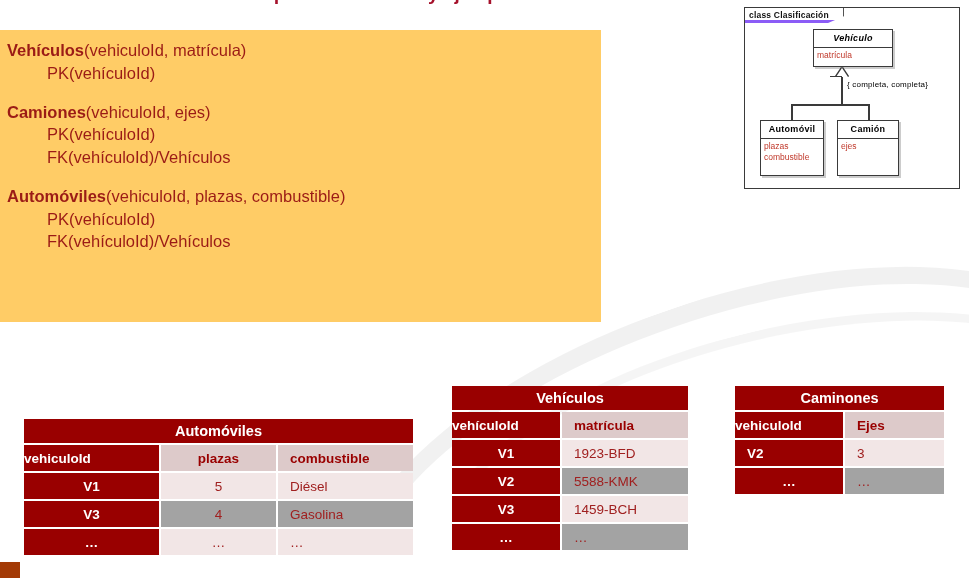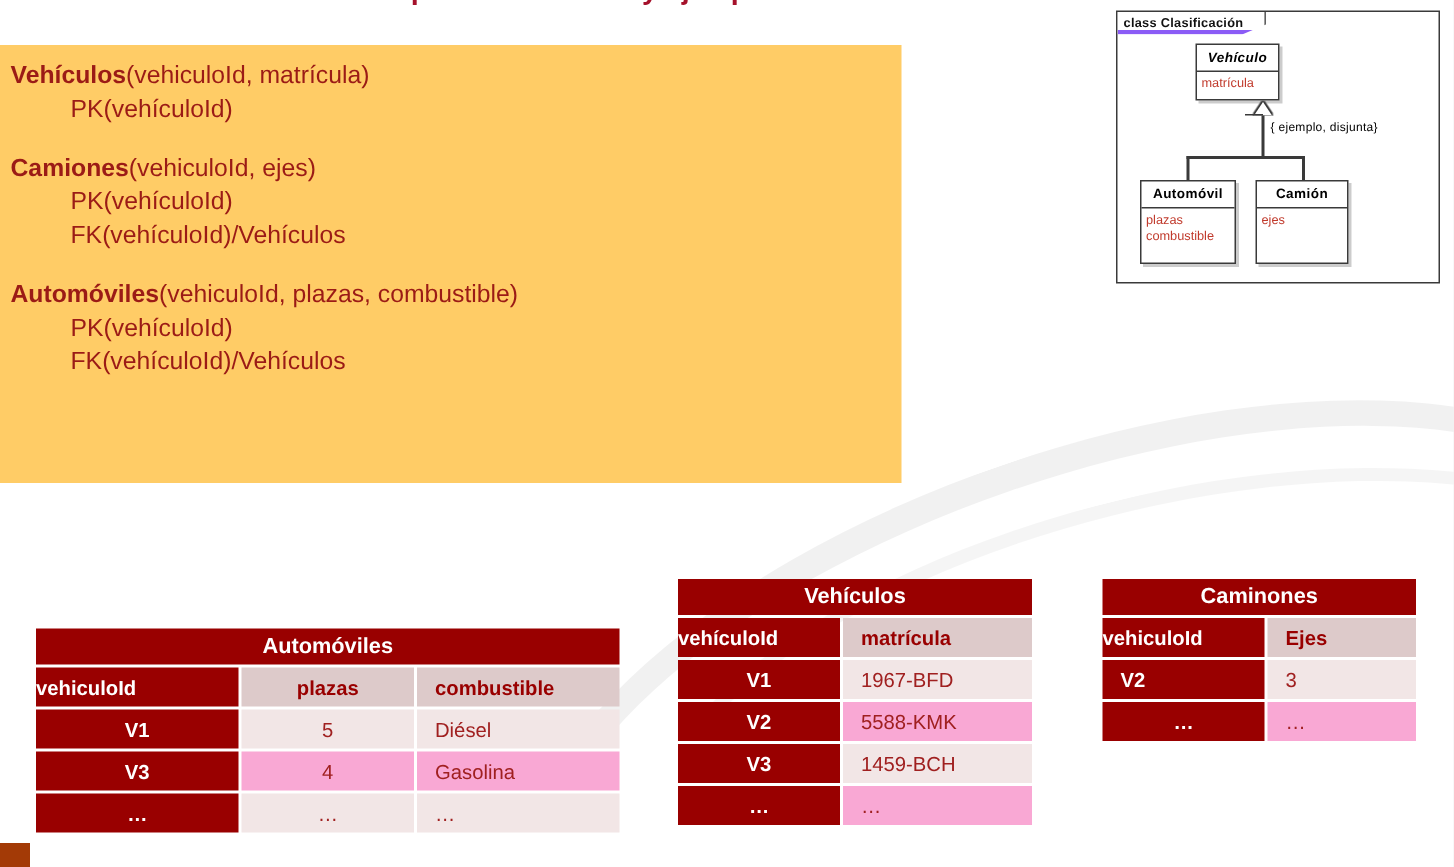--- a/index.html
+++ b/index.html
@@ -75,21 +75,21 @@
     height:17px;line-height:17px;text-align:center;
     font-size:9px;font-weight:bold;color:#000;
     border-bottom:1px solid #3a3a3a;
     letter-spacing:.3px;
   }
   .cls-name.abstract{font-style:italic;}
   .cls-attrs{
     padding:2px 0 0 3px;
     font-size:8.5px;line-height:1.28;color:#C0392B;
   }
-  .cls-vehiculo{left:52px;top:21px;width:56px;height:38px;}
+  .cls-vehiculo{left:68px;top:21px;width:80px;height:38px;}
   .cls-auto{left:15px;top:112px;width:64px;height:56px;}
   .cls-camion{left:92px;top:112px;width:62px;height:56px;}
 
   .gen-tri{
     position:absolute;left:91px;top:60px;
     width:0;height:0;
     border-left:6px solid transparent;
     border-right:6px solid transparent;
     border-bottom:9px solid #ffffff;
     filter:drop-shadow(0 -1px 0 #3a3a3a) drop-shadow(1px 0 0 #3a3a3a) drop-shadow(-1px 0 0 #3a3a3a);
@@ -118,21 +118,21 @@
     font-size:13.5px;font-weight:bold;height:26px;
   }
   .t-hd-key{background:#990000;color:#ffffff;text-align:left;}
   .t-hd-attr{background:#DDCACA;color:#990000;}
   .t-key{
     background:#990000;color:#ffffff;
     font-size:13.5px;font-weight:bold;text-align:center;height:26px;
   }
   .t-val{font-size:13.5px;color:#A02020;height:26px;}
   .t-val.light{background:#F2E6E6;}
-  .t-val.dark{background:#f9a8d4;}
+  .t-val.dark{background:#a3a3a3;}
   .pad-l{padding-left:12px !important;}
   .ctr{text-align:center;}
 
   
   #tbl-automoviles{left:22px;top:417px;width:393px;}
   #tbl-vehiculos{left:450px;top:384px;width:240px;}
   #tbl-caminones{left:733px;top:384px;width:213px;}
 
   
   .corner-block{
@@ -183,21 +183,21 @@
       <div>matrícula</div>
     </div>
   </div>
 
   <div class="gen-tri"></div>
   <div class="gen-tri-b"></div>
   <div class="gen-vline"></div>
   <div class="gen-hline"></div>
   <div class="gen-drop-l"></div>
   <div class="gen-drop-r"></div>
-  <div class="gen-constraint">{ ejemplo, disjunta}</div>
+  <div class="gen-constraint">{ completa, completa}</div>
 
   <div class="cls cls-auto">
     <div class="cls-name">Automóvil</div>
     <div class="cls-attrs">
       <div>plazas</div>
       <div>combustible</div>
     </div>
   </div>
 
   <div class="cls cls-camion">
@@ -241,21 +241,21 @@
   <tbody>
       <tr>
     <td class="t-title" colspan="2">Vehículos</td>
   </tr>
   <tr>
     <td class="t-hd t-hd-key" style="width:108px">vehículoId</td>
     <td class="t-hd t-hd-attr pad-l">matrícula</td>
   </tr>
   <tr>
     <td class="t-key">V1</td>
-    <td class="t-val light pad-l">1967-BFD</td>
+    <td class="t-val light pad-l">1923-BFD</td>
   </tr>
   <tr>
     <td class="t-key">V2</td>
     <td class="t-val dark pad-l">5588-KMK</td>
   </tr>
   <tr>
     <td class="t-key">V3</td>
     <td class="t-val light pad-l">1459-BCH</td>
   </tr>
   <tr>

